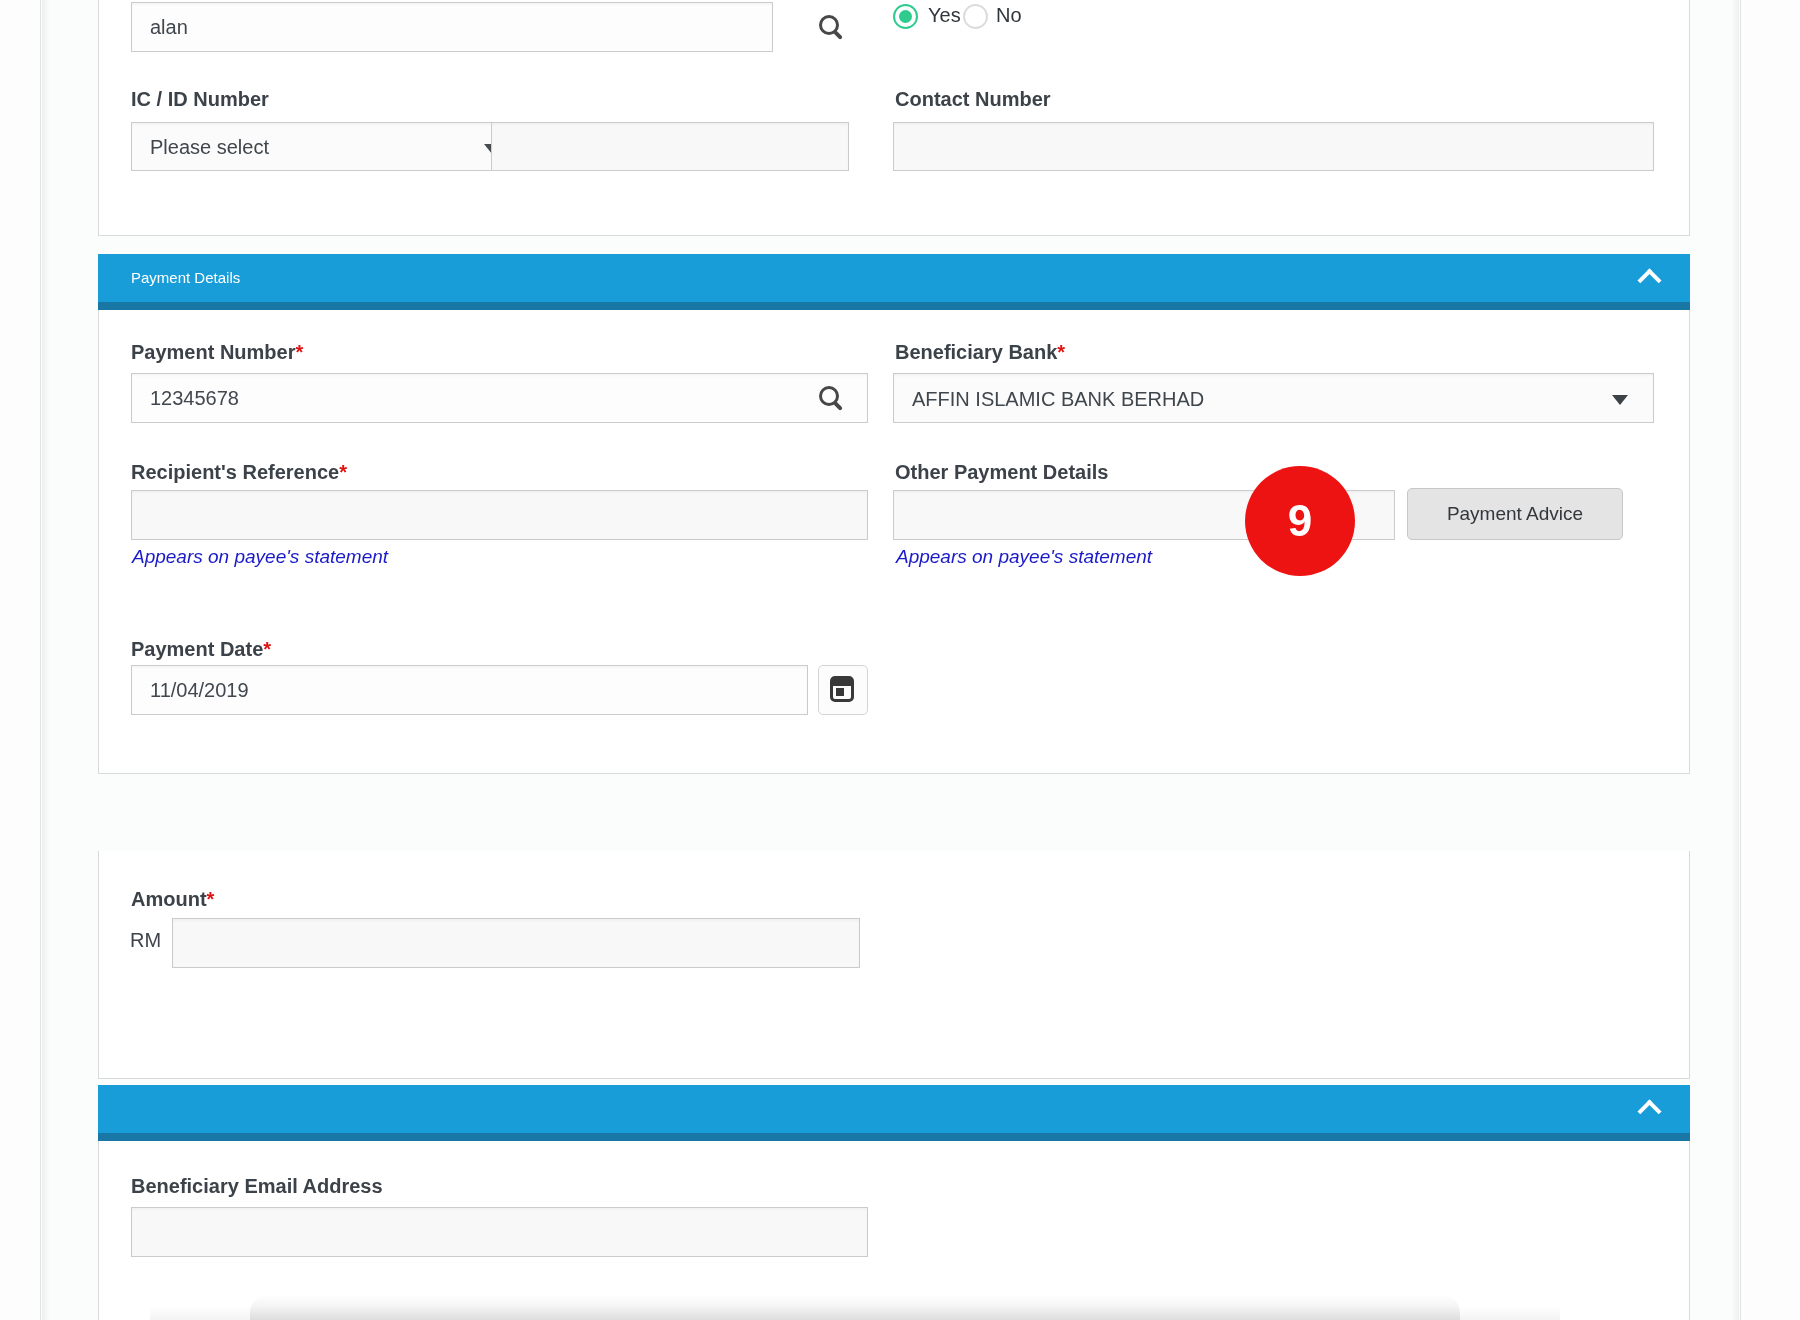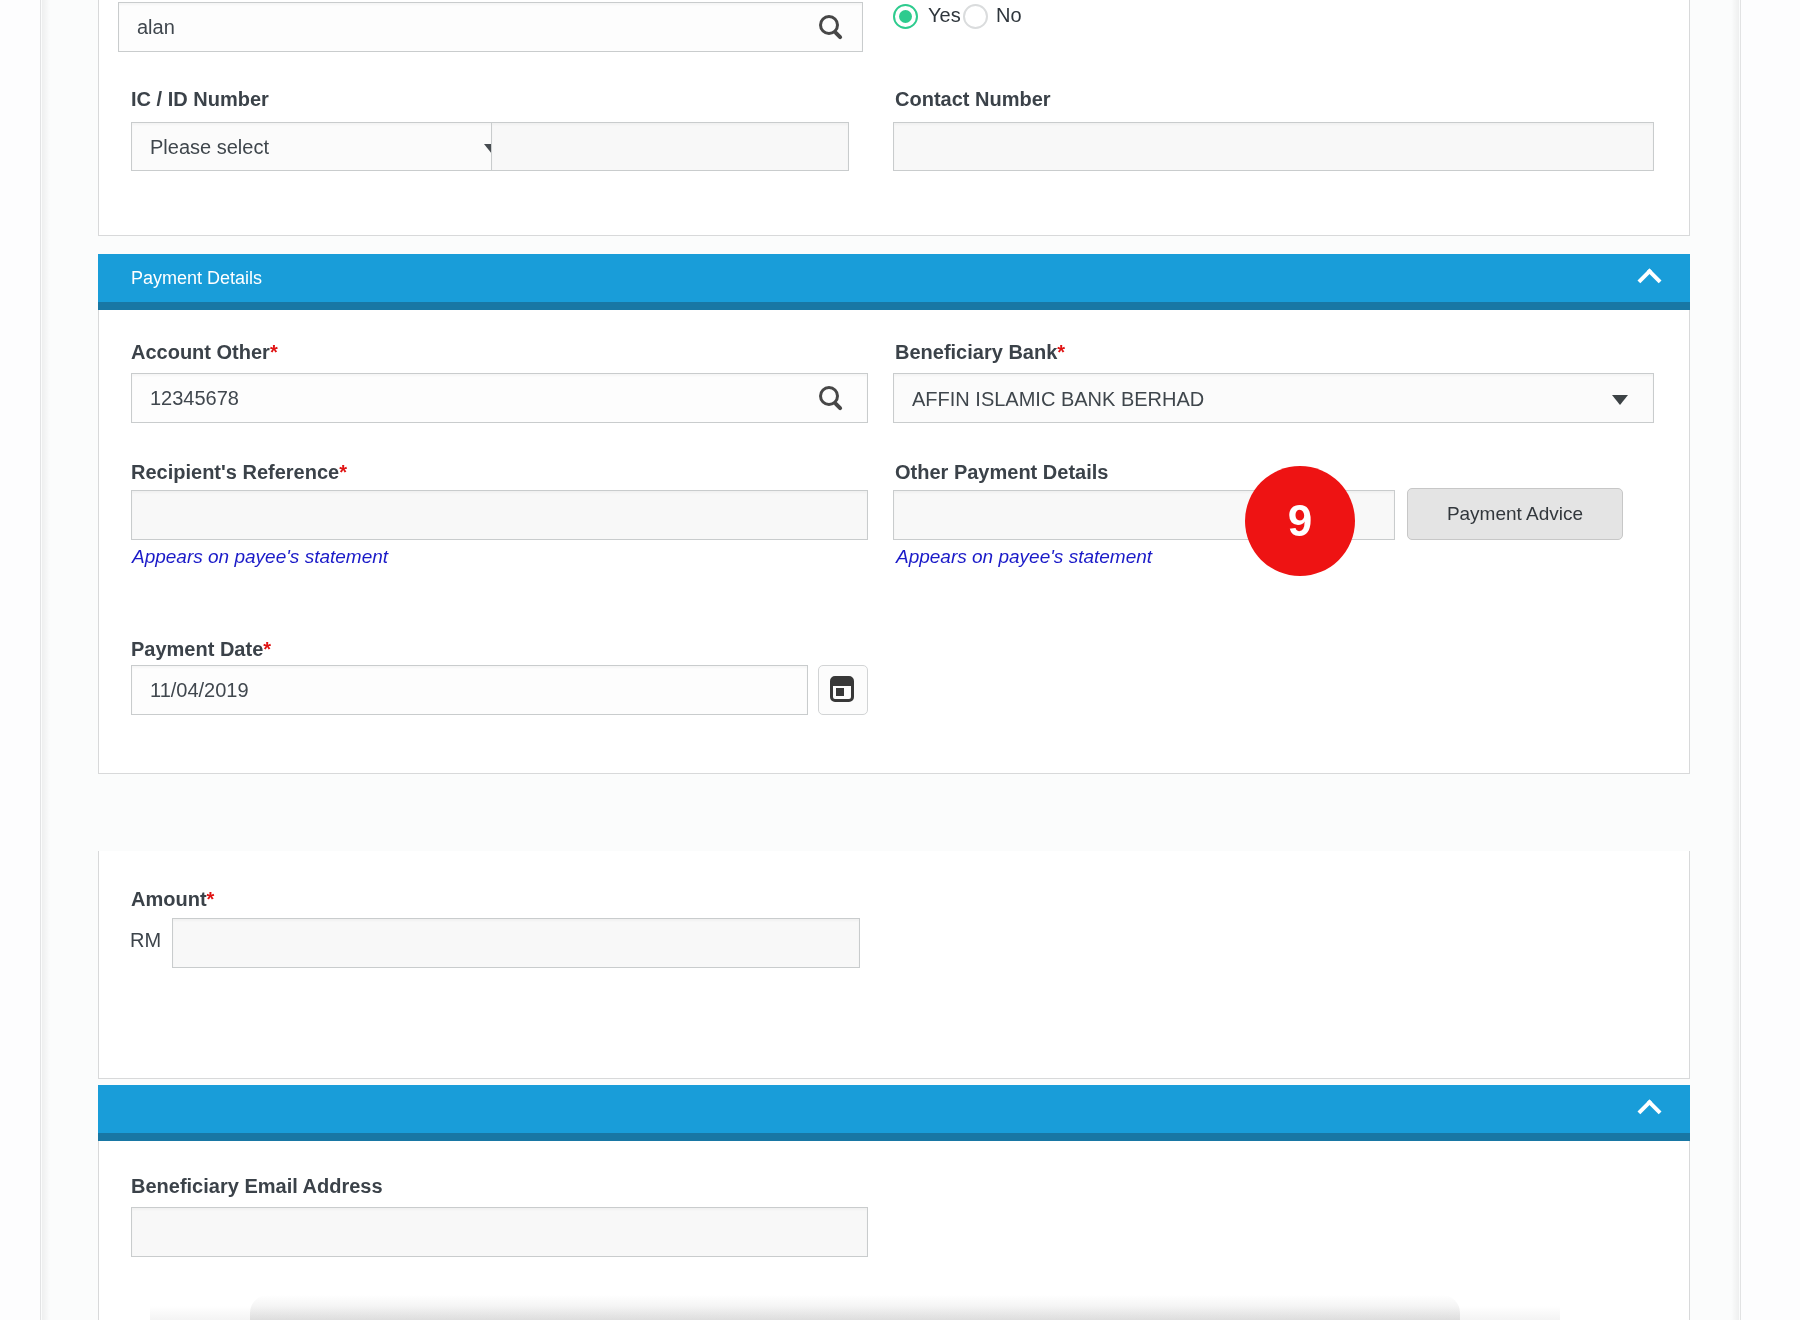--- a/index.html
+++ b/index.html
@@ -7,21 +7,21 @@
          font-family:"Liberation Sans","DejaVu Sans",sans-serif;color:#3b4249;}
   .content-bg{position:absolute;left:41px;top:0;width:1699px;height:1320px;background:#fbfcfc;}
   .rail-line{position:absolute;top:0;width:1px;height:1320px;background:#e2e3e4;}
   .rail-shade-l{position:absolute;left:42px;top:0;width:8px;height:1320px;
                 background:linear-gradient(to right,rgba(0,0,0,0.05),rgba(0,0,0,0));}
   .rail-shade-r{position:absolute;left:1731px;top:0;width:8px;height:1320px;
                 background:linear-gradient(to left,rgba(0,0,0,0.05),rgba(0,0,0,0));}
   .card{position:absolute;left:98px;width:1590px;background:#ffffff;border:1px solid #d8d9da;}
   .bar{position:absolute;left:98px;width:1592px;height:48px;background:#199dd9;
        border-bottom:8px solid #1877a4;}
-  .bar-title{position:absolute;left:33px;top:0;line-height:48px;font-size:18px;color:#ffffff;}
+  .bar-title{position:absolute;left:33px;top:0;line-height:48px;font-size:15px;color:#ffffff;}
   .chev{position:absolute;right:32px;top:18px;width:13px;height:13px;
         border-top:4px solid #ffffff;border-left:4px solid #ffffff;transform:rotate(45deg);}
   .label{position:absolute;font-size:20px;font-weight:bold;color:#3b4249;white-space:nowrap;}
   .req{color:#e01313;font-weight:bold;}
   .tin{position:absolute;box-sizing:border-box;border:1px solid #c9cccd;background:#fdfdfd;
        font-family:"Liberation Sans","DejaVu Sans",sans-serif;font-size:20px;color:#40474e;
        padding:0 18px;box-shadow:inset 0 2px 2px rgba(0,0,0,0.03);outline:none;}
   .tin.empty{background:#f8f8f8;}
   .selbox{position:absolute;box-sizing:border-box;border:1px solid #c9cccd;background:#fbfbfb;
           font-size:20px;color:#3f464c;box-shadow:inset 0 2px 2px rgba(0,0,0,0.03);cursor:pointer;}
@@ -63,21 +63,21 @@
 
 <div id="stage">
   <div class="content-bg"></div>
   <div class="rail-line" style="left:40px;"></div>
   <div class="rail-shade-l"></div>
   <div class="rail-line" style="left:1740px;"></div>
   <div class="rail-shade-r"></div>
 
   <div class="card" style="top:-12px;height:246px;"></div>
 
-  <input class="tin" style="left: 118px; top: 2px; width: 745px; height: 50px;" value="alan">
+  <input class="tin" style="left: 131px; top: 2px; width: 642px; height: 50px;" value="alan">
   <span class="search-icon" style="left:818px;top:14px;">
     <span class="lens"></span>
     <span class="handle"></span>
   </span>
 
   <span class="radio on" style="left:893px;top:4px;">
     <span class="dot"></span>
   </span>
   <span class="radio-label" style="left:928px;top:4px;">Yes</span>
   <span class="radio off" style="left:963px;top:4px;"></span>
@@ -96,21 +96,21 @@
     <span>Contact Number</span></div>
   <input class="tin empty" style="left: 893px; top: 122px; width: 761px; height: 49px;">
 
   <div class="bar" style="top:254px;">
     <span class="bar-title">Payment Details</span>
     <span class="chev"></span>
   </div>
   <div class="card" style="top:310px;height:463px;border-top:none;"></div>
 
   <div class="label" style="left:131px;top:341px;">
-    <span>Account Other</span><span class="req">*</span></div>
+    <span>Payment Number</span><span class="req">*</span></div>
   <input class="tin" style="left: 131px; top: 373px; width: 737px; height: 50px;" value="12345678">
   <span class="search-icon" style="left:818px;top:385px;">
     <span class="lens"></span>
     <span class="handle"></span>
   </span>
 
   <div class="label" style="left:895px;top:341px;">
     <span>Beneficiary Bank</span><span class="req">*</span></div>
   <div class="selbox" style="left:893px;top:373px;width:761px;height:50px;background:#fbfbfb;">
     <span class="seltext" style="line-height:50px;">AFFIN ISLAMIC BANK BERHAD</span>

